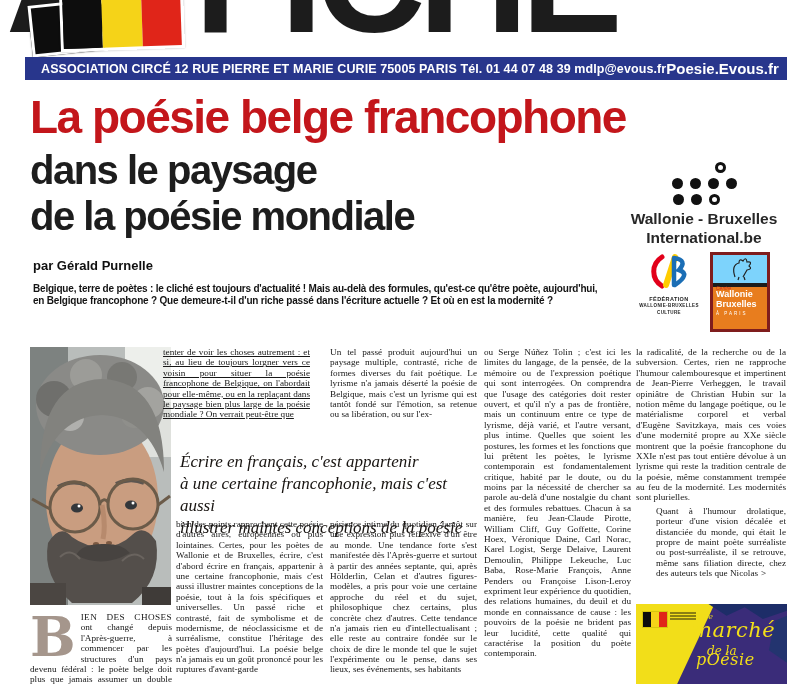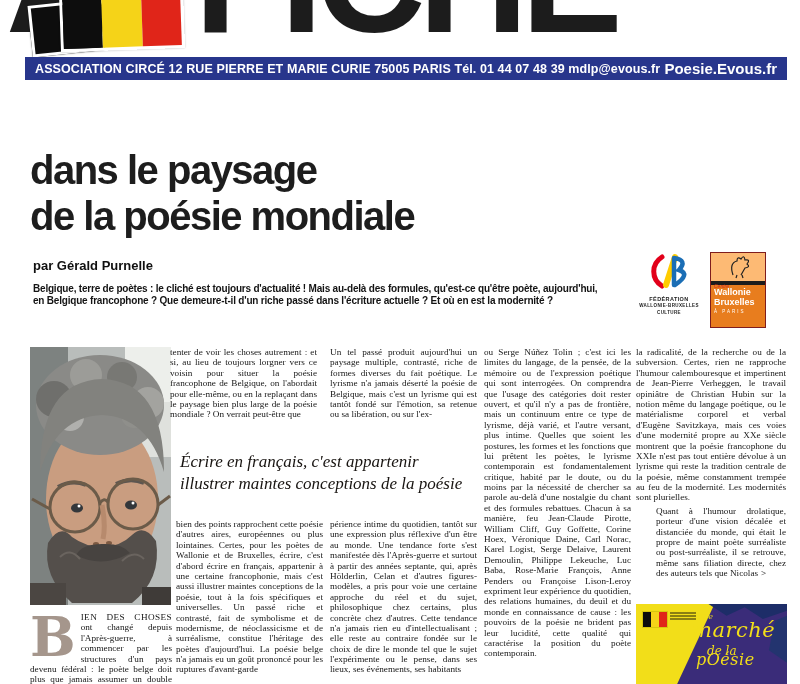--- a/index.html
+++ b/index.html
@@ -12,21 +12,21 @@
         letter-spacing:-7px;color:#1c1c1c;white-space:nowrap;font-family:"Liberation Sans",sans-serif;}
   .flagwrap{position:absolute;left:30px;top:-8px;width:175px;height:64px;}
   .flag-back{position:absolute;left:0;top:10px;width:66px;height:46px;background:#0d0d0d;
         border:3px solid #fff;transform:rotate(-6deg);box-shadow:0 0 2px rgba(0,0,0,.35);}
   .flag-front{position:absolute;left:30px;top:0;width:118px;height:52px;border:3px solid #fff;
         transform:rotate(-2deg);display:flex;box-shadow:0 0 2px rgba(0,0,0,.3);}
   .flag-front .b1{flex:1;}
 
   
   .contactbar{position:absolute;left:25px;top:57px;width:762px;height:23px;background:#28368c;
-        color:#fff;display:flex;align-items:center;justify-content:space-between;padding:0 10px;
+        color:#fff;display:flex;align-items:center;justify-content:space-between;padding:0 16px;
         box-sizing:border-box;font-weight:bold;}
   .contact-left{font-size:12.5px;letter-spacing:.1px;white-space:nowrap;}
   .contact-right{font-size:15px;}
 
   
   .hl{position:absolute;left:30px;font-weight:bold;line-height:1;letter-spacing:-1.5px;white-space:nowrap;}
   .hl1{top:94px;font-size:46px;color:#c3161b;}
   .hl2{top:150px;font-size:40px;color:#1d1d1d;}
   .hl3{top:196px;font-size:40px;color:#1d1d1d;}
   .byline{position:absolute;left:33px;top:258px;font-size:13px;font-weight:bold;color:#101010;}
@@ -39,33 +39,33 @@
   .dot{width:11px;height:11px;border-radius:50%;background:#111;}
   .ring{width:11px;height:11px;border-radius:50%;border:3px solid #111;box-sizing:border-box;background:#fff;}
   .r1{transform:translateX(16px);}
   .r3{transform:translateX(-8px);}
   .wbi-text{font-size:15.5px;font-weight:bold;color:#272727;line-height:1.2;margin-top:4px;}
 
   
   .fed{position:absolute;left:636px;top:253px;width:66px;text-align:center;}
   .fed-cap{font-size:5.5px;font-weight:bold;color:#1c1c1c;letter-spacing:.4px;line-height:1.5;}
   .fed-cap2{font-size:4.5px;}
-  .centre{position:absolute;left:710px;top:252px;width:54px;height:74px;border:1px solid #7f1d1d;
-        background:#fdba74;overflow:hidden;}
+  .centre{position:absolute;left:710px;top:252px;width:54px;height:74px;border:3px solid #7f1d1d;
+        background:#7dd3fc;overflow:hidden;}
   .centre-top{height:28px;position:relative;}
   .centre-name{font-size:5px;color:#cf2b1e;padding-left:3px;font-style:italic;}
   .centre-band{height:4px;background:#1c1c1c;}
   .centre-orange{background:#e87d1e;height:40px;color:#fff;font-weight:bold;font-size:9px;
         line-height:1.1;padding:3px 0 0 3px;}
   .centre-paris{font-size:4.5px;letter-spacing:2px;font-weight:normal;margin-top:2px;}
 
   
   .bodytext{position:absolute;width:147px;font-family:"Liberation Serif",serif;font-size:9.2px;
         line-height:1.13;text-align:justify;color:#171717;overflow:hidden;}
-  #c2t{left:170px;top:347px;height:90px;}
+  #c2t{left:163px;top:347px;height:90px;text-decoration:underline;}
   #c2b{left:176px;top:519px;height:165px;}
   #c3t{left:330px;top:347px;height:90px;}
   #c3b{left:330px;top:519px;height:165px;}
   #c4 {left:484px;top:347px;height:337px;}
   #c5 {left:636px;top:347px;height:252px;width:150px;}
   #c5 .p2{margin-top:3px;margin-left:20px;}
   .cont{color:#555;font-weight:bold;margin-left:3px;}
 
   .pullquote{position:absolute;left:180px;top:451px;width:302px;font-family:"Liberation Serif",serif;
         font-style:italic;font-size:17px;line-height:1.3;color:#181411;}
@@ -113,25 +113,48 @@
       <div class="b1" style="background:#f5d318"></div>
       <div class="b1" style="background:#e02519"></div>
     </div>
   </div>
 
   <div class="contactbar">
     <span class="contact-left">ASSOCIATION CIRCÉ  12 RUE PIERRE ET MARIE CURIE  75005 PARIS   Tél. 01 44 07 48 39   mdlp@evous.fr</span>
     <span class="contact-right">Poesie.Evous.fr</span>
   </div>
 
+  <div class="hl hl1">La poésie belge francophone</div>
   <div class="hl hl2">dans le paysage</div>
   <div class="hl hl3">de la poésie mondiale</div>
   <div class="byline">par Gérald Purnelle</div>
   <div class="intro">Belgique, terre de poètes : le cliché est toujours d'actualité ! Mais au-delà des formules, qu'est-ce qu'être poète, aujourd'hui, en Belgique francophone ? Que demeure-t-il d'un riche passé dans l'écriture actuelle ? Et où en est la modernité ?</div>
 
+  <div class="wbi">
+    <div>
+      <div class="dotrow r1">
+          <span class="ring"></span>
+        </div>
+      <div class="dotrow">
+          <span class="dot"></span>
+          <span class="dot"></span>
+          <span class="dot"></span>
+          <span class="dot"></span>
+        </div>
+      <div class="dotrow r3">
+          <span class="dot"></span>
+          <span class="dot"></span>
+          <span class="ring"></span>
+        </div>
+    </div>
+    <div class="wbi-text">
+      <div>Wallonie - Bruxelles</div>
+      <div>International.be</div>
+    </div>
+  </div>
 
   <div class="fed">
     <svg width="46" height="38" viewBox="0 0 46 38">
       <path d="M16,4 C5,11 5,26 16,33" stroke="#e2001a" stroke-width="5" fill="none" stroke-linecap="round"></path>
       <path d="M20,32 L29,4" stroke="#ffcc00" stroke-width="6" fill="none" stroke-linecap="round"></path>
       <path d="M28,5 L28,32 M28,5 Q42,7 33,17 Q45,21 29,32" stroke="#1b6eb5" stroke-width="4.5" fill="none" stroke-linecap="round"></path>
     </svg>
     <div class="fed-cap">FÉDÉRATION</div>
     <div class="fed-cap fed-cap2">WALLONIE-BRUXELLES</div>
     <div class="fed-cap fed-cap2">CULTURE</div>
@@ -188,20 +211,21 @@
       <path d="M30,210 Q40,200 50,212 M92,214 Q104,202 114,212" stroke="#6a645f" stroke-width="2" fill="none"></path>
       <rect x="0" y="236" width="36" height="22" fill="#4b4642"></rect>
       <rect x="112" y="240" width="29" height="18" fill="#3f3b38"></rect>
     </svg>
   </div>
 
   <div class="bodytext" id="c2t">tenter de voir les choses autrement : et si, au lieu de toujours lorgner vers ce voisin pour situer la poésie francophone de Belgique, on l'abordait pour elle-même, ou en la replaçant dans le paysage bien plus large de la poésie mondiale ? On verrait peut-être que</div>
 
   <div class="pullquote">
     <div>Écrire en français, c'est appartenir</div>
+    <div>à une certaine francophonie, mais c'est aussi</div>
     <div>illustrer maintes conceptions de la poésie</div>
   </div>
 
   <div class="bodytext" id="c2b">bien des points rapprochent cette poésie d'autres aires, européennes ou plus lointaines. Certes, pour les poètes de Wallonie et de Bruxelles, écrire, c'est d'abord écrire en français, appartenir à une certaine francophonie, mais c'est aussi illustrer maintes conceptions de la poésie, tout à la fois spécifiques et universelles. Un passé riche et contrasté, fait de symbolisme et de modernisme, de néoclassicisme et de surréalisme, constitue l'héritage des poètes d'aujourd'hui. La poésie belge n'a jamais eu un goût prononcé pour les ruptures d'avant-garde</div>
   <div class="bodytext" id="c3t">Un tel passé produit aujourd'hui un paysage multiple, contrasté, riche de formes diverses du fait poétique. Le lyrisme n'a jamais déserté la poésie de Belgique, mais c'est un lyrisme qui est tantôt fondé sur l'émotion, sa retenue ou sa libération, ou sur l'ex-</div>
   <div class="bodytext" id="c3b">périence intime du quotidien, tantôt sur une expression plus réflexive d'un être au monde. Une tendance forte s'est manifestée dès l'Après-guerre et surtout à partir des années septante, qui, après Hölderlin, Celan et d'autres figures-modèles, a pris pour voie une certaine approche du réel et du sujet, philosophique chez certains, plus concrète chez d'autres. Cette tendance n'a jamais rien eu d'intellectualisant ; elle reste au contraire fondée sur le choix de dire le monde tel que le sujet l'expérimente ou le pense, dans ses lieux, ses événements, ses habitants</div>
   <div class="bodytext" id="c4">ou Serge Núñez Tolin ; c'est ici les limites du langage, de la pensée, de la mémoire ou de l'expression poétique qui sont interrogées. On comprendra que l'usage des catégories doit rester ouvert, et qu'il n'y a pas de frontière, mais un continuum entre ce type de lyrisme, déjà varié, et l'autre versant, plus intime. Quelles que soient les postures, les formes et les fonctions que lui prêtent les poètes, le lyrisme contemporain est fondamentalement critique, habité par le doute, ou du moins par la nécessité de chercher sa parole au-delà d'une nostalgie du chant et des formules rebattues. Chacun à sa manière, feu Jean-Claude Pirotte, William Cliff, Guy Goffette, Corine Hoex, Véronique Daine, Carl Norac, Karel Logist, Serge Delaive, Laurent Demoulin, Philippe Lekeuche, Luc Baba, Rose-Marie François, Anne Penders ou Françoise Lison-Leroy expriment leur expérience du quotidien, des relations humaines, du deuil et du monde en connaissance de cause : les pouvoirs de la poésie ne brident pas leur lucidité, cette qualité qui caractérise la position du poète contemporain.</div>
 
   <div class="bodytext" id="c5">
     <div>la radicalité, de la recherche ou de la subversion. Certes, rien ne rapproche l'humour calembouresque et impertinent de Jean-Pierre Verheggen, le travail opiniâtre de Christian Hubin sur la notion même du langage poétique, ou le matérialisme corporel et verbal d'Eugène Savitzkaya, mais ces voies d'une modernité propre au XXe siècle montrent que la poésie francophone du XXIe n'est pas tout entière dévolue à un lyrisme qui reste la tradition centrale de la poésie, même constamment trempée au feu de la modernité. Les modernités sont plurielles.</div>

